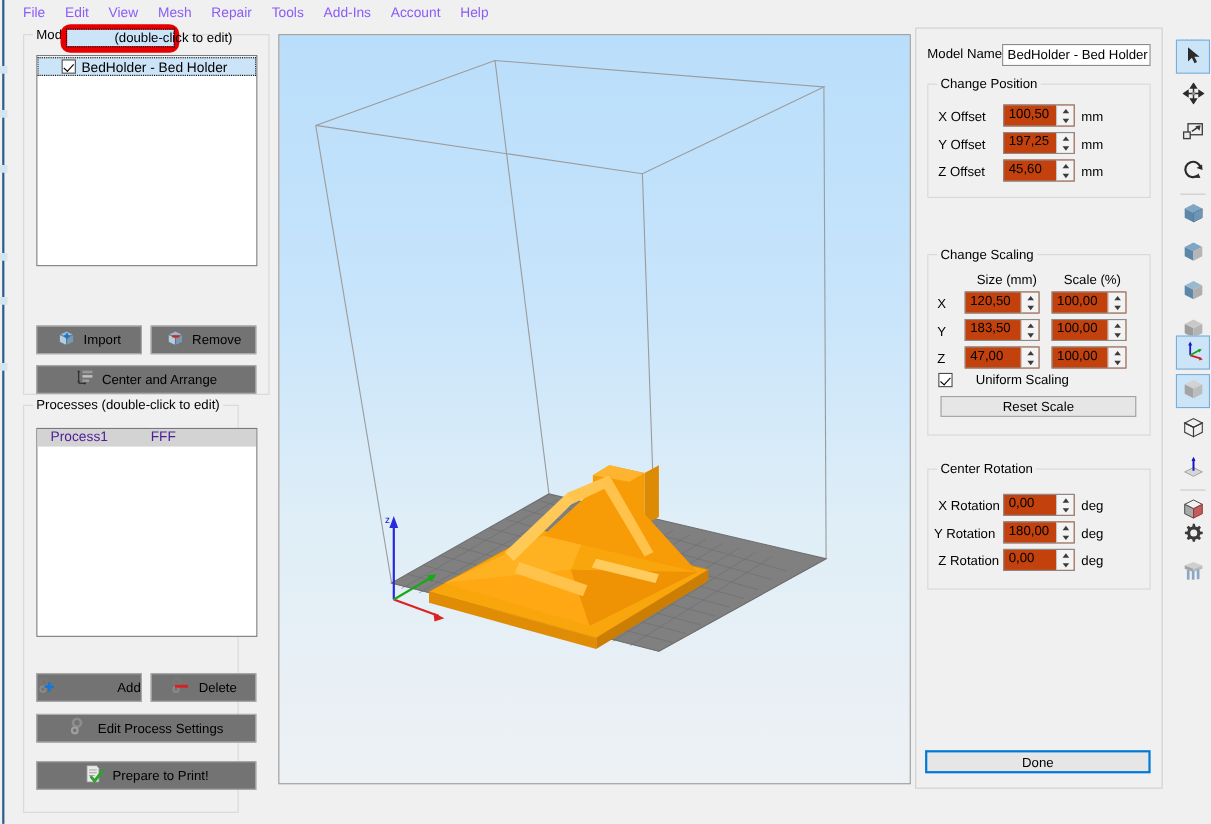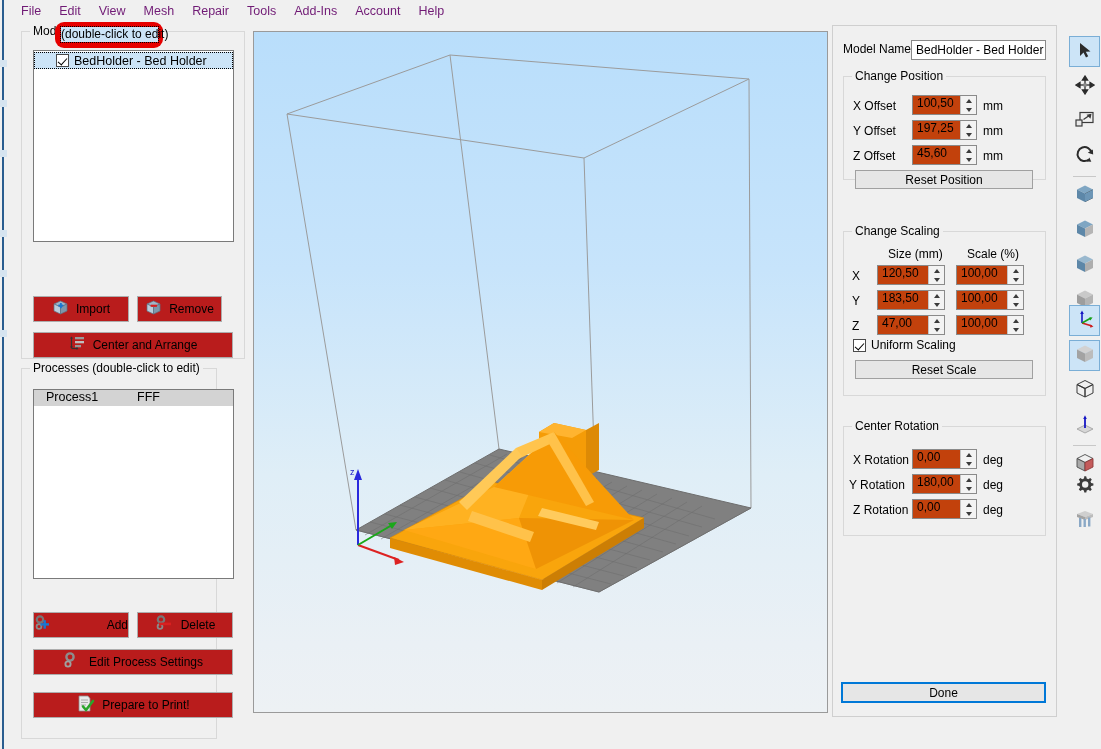--- a/index.html
+++ b/index.html
@@ -14,64 +14,64 @@
   }
   #app { position: relative; width: 1101px; height: 749px; background: #f0f0f0; }
 
   
   .edge-strip { position: absolute; left: 0; top: 0; width: 7px; height: 749px; background: #f0f0f0; }
   .edge-strip .bar { position: absolute; left: 2px; top: 0; width: 2px; height: 749px; background: #2a5d8f; }
   .edge-strip .tick { position: absolute; left: 0px; width: 7px; height: 7px; background: #d6e4f0; }
 
   
   .menubar { position: absolute; left: 7px; top: 0; width: 1094px; height: 21px; background: #f0f0f0; display: flex; align-items: center; padding-left: 5px; }
-  .menubar .mi { padding: 2px 9px; font-size: 12.5px; color: #701a75; line-height: 16px; cursor: default; }
+  .menubar .mi { padding: 2px 9px; font-size: 12.5px; color: #8b5cf6; line-height: 16px; cursor: default; }
 
   
   .left-panel { position: absolute; left: 7px; top: 21px; width: 240px; height: 728px; background: #f0f0f0; }
 
   .groupbox { position: absolute; border: 1px solid #d8d8d8; }
   .groupbox > .gb-title { position: absolute; top: -8px; left: 8px; background: #f0f0f0; padding: 0 3px; font-size: 12px; color: #000; white-space: nowrap; }
 
   .models-gb { left: 14px; top: 10px; width: 224px; height: 328px; }
   .proc-gb { left: 14px; top: 347px; width: 196px; height: 371px; }
 
   .listbox { position: absolute; background: #fff; border: 1px solid #7a7a7a; overflow: hidden; }
   .models-list { left: 11px; top: 18px; width: 201px; height: 192px; }
 
   .model-row { margin: 1px 0 0 0; height: 17px; display: flex; align-items: center; padding-left: 22px; background: #cce4f7; outline: 1px dotted #000; outline-offset: -1px; }
   .model-row .cb { width: 13px; height: 13px; border: 1px solid #4a4a4a; background: #fff; position: relative; margin-right: 5px; flex: none; }
   .model-row .cb::after { content: ""; position: absolute; left: 3px; top: 1px; width: 4px; height: 8px; border: solid #000; border-width: 0 1.6px 1.6px 0; transform: rotate(42deg); }
   .model-row .lbl { font-size: 12.5px; color: #000; }
 
-  .btn { position: absolute; background: #b91c1c; border: 1px solid #adadad; display: flex; align-items: center; justify-content: center; gap: 7px; font-size: 12px; color: #000; cursor: default; }
+  .btn { position: absolute; background: #737373; border: 1px solid #adadad; display: flex; align-items: center; justify-content: center; gap: 7px; font-size: 12px; color: #000; cursor: default; }
 
   .btn-import { left: 11px; top: 264px; width: 96px; height: 26px; }
-  .btn-remove { left: 115px; top: 264px; width: 85px; height: 26px; }
+  .btn-remove { left: 115px; top: 264px; width: 96px; height: 26px; }
   .btn-center { left: 11px; top: 300px; width: 200px; height: 26px; }
 
   
   .proc-table { left: 11px; top: 20px; width: 201px; height: 190px; }
   .proc-head { display: flex; height: 19px; background: #fff; border-bottom: 1px solid #ccc; }
   .proc-head .th { font-size: 12.5px; padding: 2px 0 0 4px; color: #000; }
   .proc-head .th.c1 { width: 97px; border-right: 1px solid #d9d9d9; }
   .proc-head .th.c2 { flex: 1; }
   .proc-row { display: flex; height: 16px; background: #d3d3d3; }
-  .proc-row .td { font-size: 12.5px; padding-left: 12px; color: #000000; }
+  .proc-row .td { font-size: 12.5px; padding-left: 12px; color: #4c1d95; }
   .proc-row .td.c1 { width: 97px; }
   .proc-row .td.c2 { flex: 1; padding-left: 6px; }
 
   .btn-add { left: 11px; top: 243px; width: 96px; height: 26px; justify-content: space-between; }
   .btn-delete { left: 115px; top: 243px; width: 96px; height: 26px; }
   .btn-editproc { left: 11px; top: 280px; width: 200px; height: 26px; }
   .btn-prepare { left: 11px; top: 323px; width: 200px; height: 26px; }
 
   
   .annot { position: absolute; left: 55px; top: 22px; width: 108px; height: 26px; background: #e60000; border-radius: 9px; z-index: 40; }
-  .annot .txt { position: absolute; left: 6px; top: 5px; right: 5px; font-size: 12px; color: #000; background: #cce4f7; outline: 1px dotted #000; line-height: 15px; white-space: nowrap; }
+  .annot .txt { position: absolute; left: 6px; top: 5px; right: 5px; font-size: 12px; color: #000; background: #cce4f7; outline: 1px dotted #000; line-height: 15px; white-space: nowrap; padding-left: 43px; }
 
   
   .viewport { position: absolute; left: 253px; top: 31px; width: 575px; height: 682px; border: 1px solid #9a9a9a; background: linear-gradient(180deg, #b9deFB 0%, #c7e4fb 35%, #dfeef7 65%, #eaf0f5 90%, #edf1f4 100%); overflow: hidden; }
   .viewport svg { display: block; width: 100%; height: 100%; }
 
   
   .right-panel { position: absolute; left: 832px; top: 25px; width: 225px; height: 692px; background: #f0f0f0; border: 1px solid #cfcfcf; }
 
   .row { position: absolute; display: flex; align-items: center; }
   .lab { font-size: 12px; color: #000; }
@@ -81,21 +81,21 @@
   .spin { position: relative; border: 1px solid #8a8a8a; background: #c2410c; height: 20px; display: flex; align-items: flex-start; }
   .spin .val { flex: 1; padding-left: 4px; font-size: 12px; color: #000; }
   .spin .arrows { width: 16px; height: 18px; border-left: 1px solid #c4c4c4; background: #f3f3f3; display: flex; flex-direction: column; }
   .spin .arrows .a { flex: 1; position: relative; }
   .spin .arrows .a::after { content: ""; position: absolute; left: 50%; top: 50%; transform: translate(-50%,-50%); width: 0; height: 0; border-left: 3.5px solid transparent; border-right: 3.5px solid transparent; }
   .spin .arrows .up::after { border-bottom: 4px solid #3b3b3b; }
   .spin .arrows .dn::after { border-top: 4px solid #3b3b3b; }
 
   .pbtn { position: absolute; background: #e6e6e6; border: 1px solid #a0a0a0; display: flex; align-items: center; justify-content: center; font-size: 12px; color: #000; cursor: default; }
 
-  .chk { position: absolute; display: flex; align-items: center; gap: 5px; }
+  .chk { position: absolute; display: flex; align-items: center; gap: 21px; }
   .chk .box { width: 13px; height: 13px; border: 1px solid #4a4a4a; background: #fff; position: relative; }
   .chk .box::after { content: ""; position: absolute; left: 3px; top: 1px; width: 4px; height: 8px; border: solid #000; border-width: 0 1.6px 1.6px 0; transform: rotate(42deg); }
   .chk .ctext { font-size: 12px; }
 
   .done-btn { position: absolute; left: 841px; top: 682px; width: 205px; height: 21px; background: #e6e6e6; border: 2px solid #0078d7; display: flex; align-items: center; justify-content: center; font-size: 12px; cursor: default; }
 
   
   .toolbar { position: absolute; left: 1068px; top: 24px; width: 33px; height: 725px; background: #f0f0f0; }
   .tb-btn { position: absolute; left: 1px; width: 31px; height: 31px; display: flex; align-items: center; justify-content: center; cursor: default; }
   .tb-btn.sel { background: #cce4f7; border: 1px solid #7aaed6; }
@@ -358,21 +358,20 @@
       <span class="lab" style="position:absolute; left:9px; top:72px;">Z Offset</span>
       <div class="spin" style="position:absolute; left:68px; top:68px; width:65px;">
         <span class="val">45,60</span>
         <span class="arrows">
             <span class="a up"></span>
             <span class="a dn"></span>
           </span>
       </div>
       <span class="lab" style="position:absolute; left:139px; top:72px;">mm</span>
 
-      <div class="pbtn" style="left:11px; top:93px; width:178px; height:19px;">Reset Position</div>
     </div>
 
     <div class="groupbox" style="left:10px; top:205px; width:203px; height:165px;">
       <div class="gb-title">Change Scaling</div>
 
       <span class="lab" style="position:absolute; left:44px; top:15px;">Size (mm)</span>
       <span class="lab" style="position:absolute; left:123px; top:15px;">Scale (%)</span>
 
       <span class="lab" style="position:absolute; left:8px; top:37px;">X</span>
       <div class="spin" style="position:absolute; left:33px; top:33px; width:68px;">

